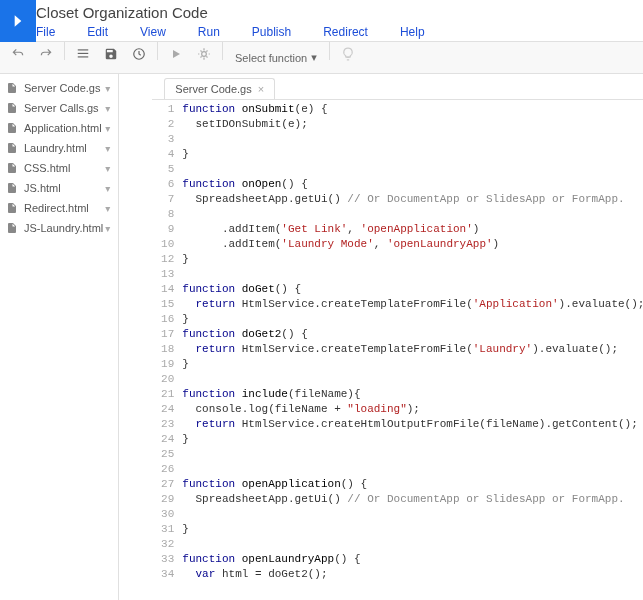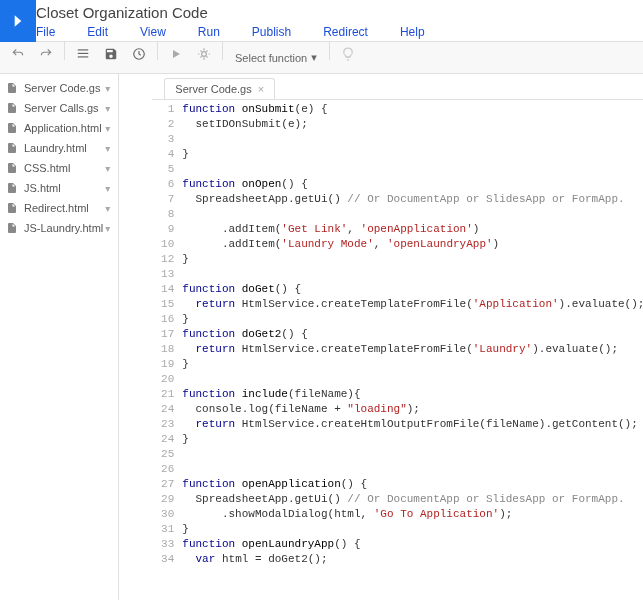--- a/index.html
+++ b/index.html
@@ -280,25 +280,28 @@
         <div class="line">
           <div class="gutter">27</div>
           <div class="code-text"><span class="kw">function</span><span class="id"> openApplication</span><span>() {</span></div>
         </div>
         <div class="line">
           <div class="gutter">29</div>
           <div class="code-text"><span>  SpreadsheetApp.getUi() </span><span class="com">// Or DocumentApp or SlidesApp or FormApp.</span></div>
         </div>
         <div class="line">
           <div class="gutter">30</div>
-          <div class="code-text"><span>      .showModalDialog(html, </span><span class="str">'Go To Application'</span><span>);</span></div>
         </div>
         <div class="line">
           <div class="gutter">31</div>
           <div class="code-text"><span>}</span></div>
+        </div>
+        <div class="line">
+          <div class="gutter">32</div>
+          <div class="code-text"><span></span></div>
         </div>
         <div class="line">
           <div class="gutter">33</div>
           <div class="code-text"><span class="kw">function</span><span class="id"> openLaundryApp</span><span>() {</span></div>
         </div>
         <div class="line">
           <div class="gutter">34</div>
           <div class="code-text"><span>  </span><span class="kw">var</span><span> html = doGet2();</span></div>
         </div>
       </div>

